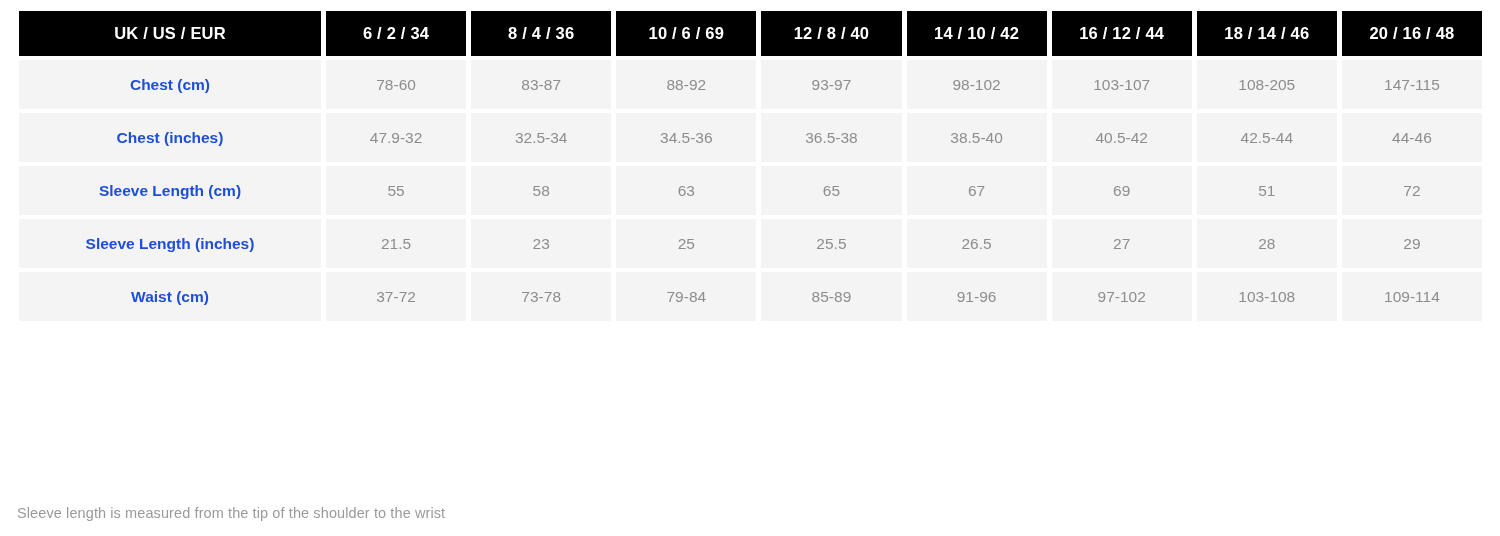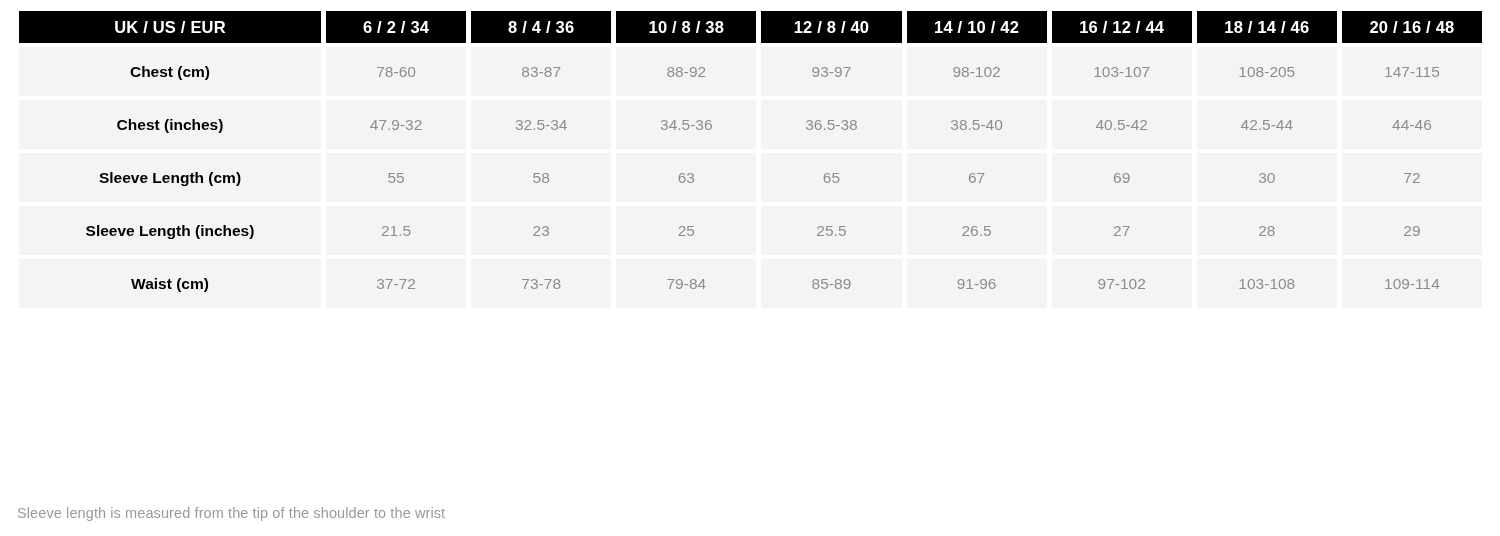--- a/index.html
+++ b/index.html
@@ -25,29 +25,29 @@
     text-align:center;
     vertical-align:middle;
   }
   
   thead th {
     background:#000000;
     color:#ffffff;
     font-size:16.5px;
     font-weight:bold;
     letter-spacing:0.2px;
-    height:32px;
+    height:45px;
     padding:0 4px;
     white-space:nowrap;
   }
   thead th.corner { font-size:16.5px; }
   
   tbody th {
     background:#f4f4f4;
-    color:#000000;
+    color:#1d4ed8;
     font-size:15.5px;
     font-weight:bold;
     height:49px;
     padding:0 6px;
     white-space:nowrap;
   }
   tbody td {
     background:#f4f4f4;
     color:#8d8d8d;
     font-size:15.5px;
@@ -84,21 +84,21 @@
       <col class="size-col">
         <col class="size-col">
         <col class="size-col">
         <col class="size-col">
     </colgroup>
     <thead>
       <tr>
         <th class="corner" scope="col">UK / US / EUR</th>
         <th scope="col">6 / 2 / 34</th>
         <th scope="col">8 / 4 / 36</th>
-        <th scope="col">10 / 8 / 38</th>
+        <th scope="col">10 / 6 / 69</th>
         <th scope="col">12 / 8 / 40</th>
         <th scope="col">14 / 10 / 42</th>
         <th scope="col">16 / 12 / 44</th>
         <th scope="col">18 / 14 / 46</th>
         <th scope="col">20 / 16 / 48</th>
       </tr>
     </thead>
     <tbody>
 
       <tr>
@@ -126,21 +126,21 @@
       </tr>
 
       <tr>
         <th scope="row">Sleeve Length (cm)</th>
         <td>55</td>
         <td>58</td>
         <td>63</td>
         <td>65</td>
         <td>67</td>
         <td>69</td>
-        <td>30</td>
+        <td>51</td>
         <td>72</td>
       </tr>
 
       <tr>
         <th scope="row">Sleeve Length (inches)</th>
         <td>21.5</td>
         <td>23</td>
         <td>25</td>
         <td>25.5</td>
         <td>26.5</td>

